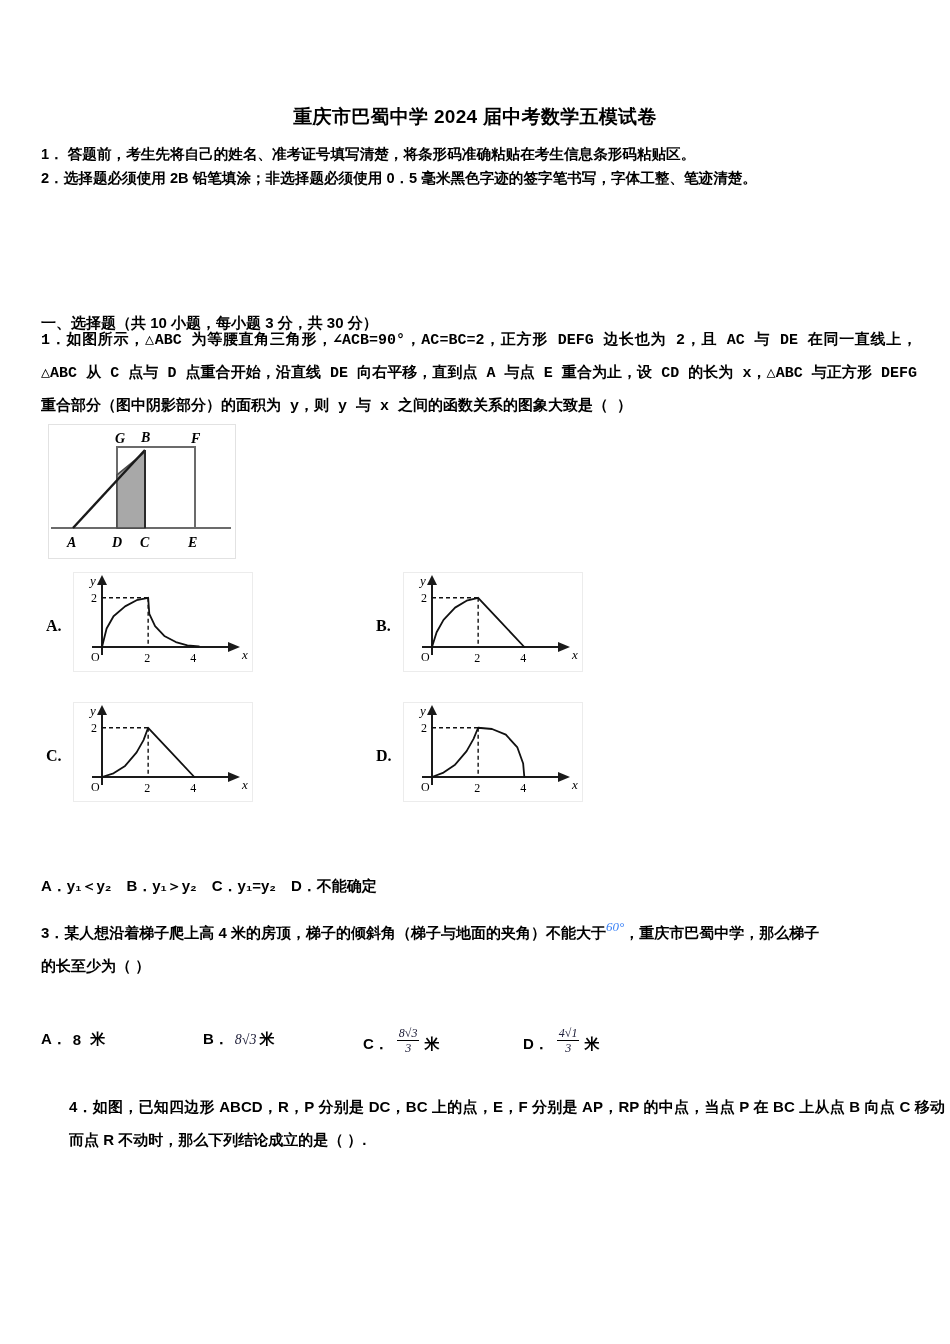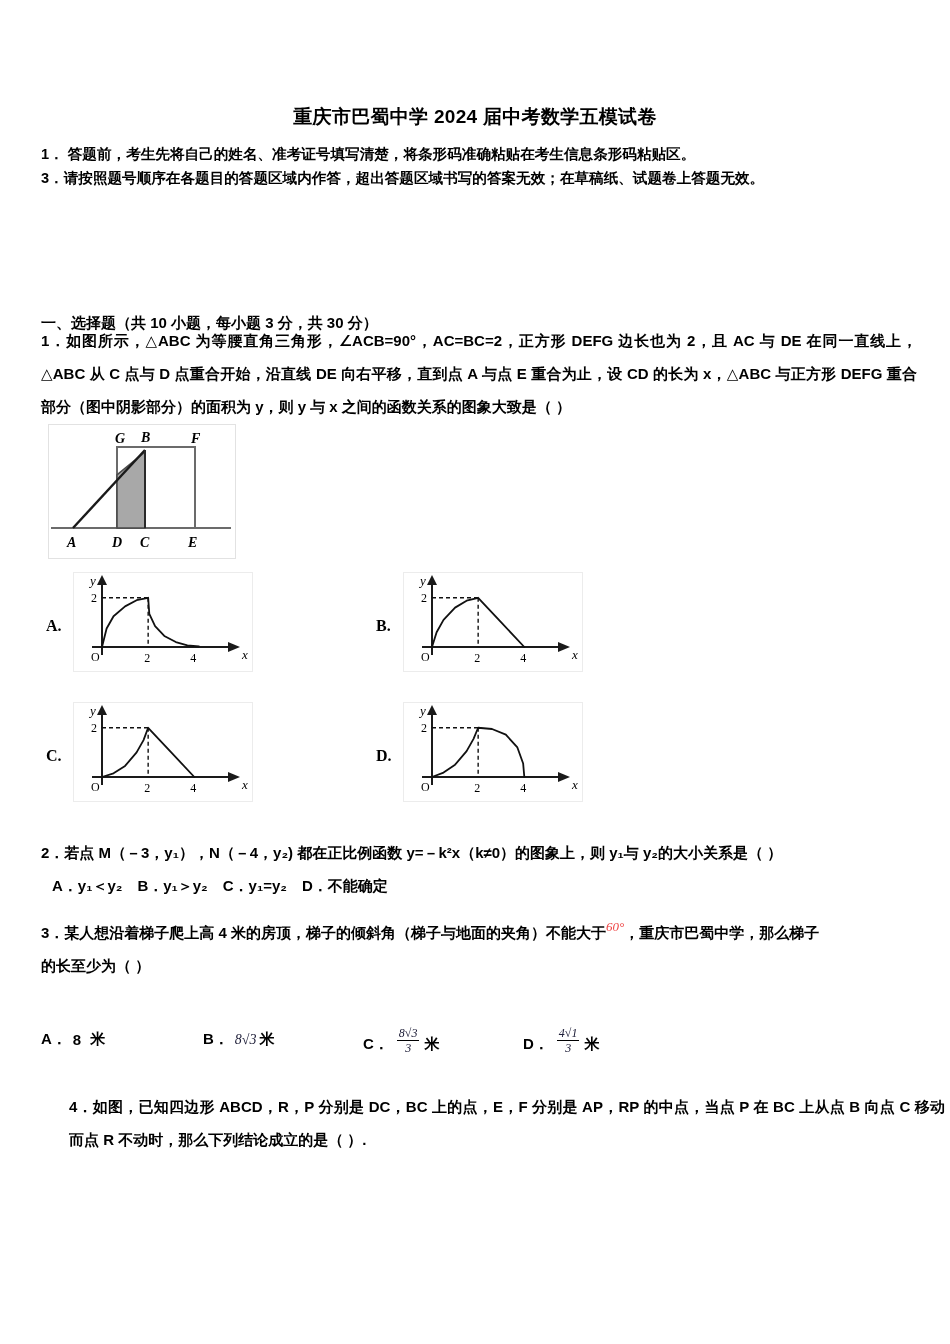--- a/index.html
+++ b/index.html
@@ -62,20 +62,21 @@
     font-weight: bold;
     font-size: 15px;
     line-height: 33px;
     text-align: justify;
     text-justify: inter-ideograph;
   }
   .q1-text {
     position: absolute;
     left: 41px; top: 324px;
     width: 876px;
+    font-family: Liberation Mono, monospace;
   }
   
   .fig1 {
     position: absolute;
     left: 48px; top: 424px;
     width: 186px; height: 133px;
     border: 1px solid #e2e2e2;
     background: #ffffff;
   }
   
@@ -94,32 +95,32 @@
   #gb-a { left: 73px; top: 572px; }
   #gb-b { left: 403px; top: 572px; }
   #gb-c { left: 73px; top: 702px; }
   #gb-d { left: 403px; top: 702px; }
   #ol-a { left: 46px; top: 617px; }
   #ol-b { left: 376px; top: 617px; }
   #ol-c { left: 46px; top: 747px; }
   #ol-d { left: 376px; top: 747px; }
 
   .q2-text { position: absolute; left: 41px; top: 836px; width: 876px; }
-  .q2-opts { position: absolute; left: 52px; top: 869px; width: 876px; }
+  .q2-opts { position: absolute; left: 41px; top: 869px; width: 876px; }
   .q3-text { position: absolute; left: 41px; top: 910px; width: 876px; }
   .q3-opts { position: absolute; left: 41px; top: 1022px; width: 876px; height: 40px; }
   .q4-text { position: absolute; left: 41px; top: 1090px; width: 876px; margin-left: 28px; }
 
   .deg-sup {
     font-family: "Liberation Serif", "DejaVu Serif", serif;
     font-style: italic;
     font-size: 13px;
     vertical-align: 7px;
     font-weight: normal;
-    color: #ef4444;
+    color: #3b82f6;
   }
 
   .opt-slot { position: absolute; display: flex; align-items: center; }
   #q3o-a { left: 0px;   top: 8px; }
   #q3o-b { left: 162px; top: 8px; }
   #q3o-c { left: 322px; top: 8px; }
   #q3o-d { left: 482px; top: 8px; }
   .opt-lab {
     font-family: "Liberation Sans", "DejaVu Sans", sans-serif;
     font-weight: bold; font-size: 15px; margin-right: 6px;
@@ -161,21 +162,21 @@
 </style>
 </head>
 <body>
 
 <div class="page">
 
   <div class="doc-title">重庆市巴蜀中学 2024 届中考数学五模试卷</div>
 
   <div class="notice-block">
     <div class="notice-line">1．  答题前，考生先将自己的姓名、准考证号填写清楚，将条形码准确粘贴在考生信息条形码粘贴区。</div>
-    <div class="notice-line">3．请按照题号顺序在各题目的答题区域内作答，超出答题区域书写的答案无效；在草稿纸、试题卷上答题无效。</div>
+    <div class="notice-line">2．选择题必须使用 2B 铅笔填涂；非选择题必须使用 0．5 毫米黑色字迹的签字笔书写，字体工整、笔迹清楚。</div>
   </div>
 
   <div class="section-head">一、选择题（共 10 小题，每小题 3 分，共 30 分）</div>
 
   <div class="q-body q1-text">1．如图所示，△ABC 为等腰直角三角形，∠ACB=90°，AC=BC=2，正方形 DEFG 边长也为 2，且 AC 与 DE 在同一直线上，△ABC 从 C 点与 D 点重合开始，沿直线 DE 向右平移，直到点 A 与点 E 重合为止，设 CD 的长为 x，△ABC 与正方形 DEFG 重合部分（图中阴影部分）的面积为 y，则 y 与 x 之间的函数关系的图象大致是（     ）</div>
 
   <div class="fig1">
     <svg width="184" height="131" viewBox="0 0 184 131">
 
       <line x1="2" y1="103" x2="182" y2="103" stroke="#6b6b6b" stroke-width="2.2"></line>
@@ -265,21 +266,20 @@
         <text x="17" y="88" font-family="Liberation Serif, serif" font-size="12" fill="#000">O</text>
         <text x="70.15384615384616" y="89" font-family="Liberation Serif, serif" font-size="12" fill="#000">2</text>
         <text x="116.3076923076923" y="89" font-family="Liberation Serif, serif" font-size="12" fill="#000">4</text>
         <text x="17" y="28.769230769230774" font-family="Liberation Serif, serif" font-size="12" fill="#000">2</text>
         <line x1="28" y1="24.769230769230774" x2="74.15384615384616" y2="24.769230769230774" stroke="#111" stroke-width="1.4" stroke-dasharray="4,3"></line>
         <line x1="74.15384615384616" y1="24.769230769230774" x2="74.15384615384616" y2="74" stroke="#111" stroke-width="1.4" stroke-dasharray="4,3"></line>
         <path d="M 28 74 L 39.53846153846154 69.56923076923077 L 51.07692307692308 61.69230769230769 L 62.61538461538461 48.15384615384615 L 69.53846153846155 35.84615384615385 L 74.15384615384616 24.769230769230774 L 88 26.000000000000007 L 101.84615384615385 31.661538461538463 L 113.38461538461539 44.46153846153847 L 119.15384615384616 60.46153846153846 L 120.3076923076923 74" fill="none" stroke="#111" stroke-width="1.8" stroke-linejoin="round" stroke-linecap="round"></path>
       </svg>
   </div>
 
-  <div class="q-body q2-text">2．若点 M（－3，y₁），N（－4，y₂) 都在正比例函数 y=－k²x（k≠0）的图象上，则 y₁与 y₂的大小关系是（     ）</div>
   <div class="q-body q2-opts">A．y₁＜y₂　B．y₁＞y₂　C．y₁=y₂　D．不能确定</div>
 
   <div class="q-body q3-text">
     <span>3．某人想沿着梯子爬上高 4 米的房顶，梯子的倾斜角（梯子与地面的夹角）不能大于</span><span class="deg-sup">60°</span><span>，重庆市巴蜀中学，那么梯子</span>
     <div>的长至少为（ ）</div>
   </div>
 
   <div class="q3-opts">
     <div class="opt-slot" id="q3o-a">
       <span class="opt-lab">A．</span>

